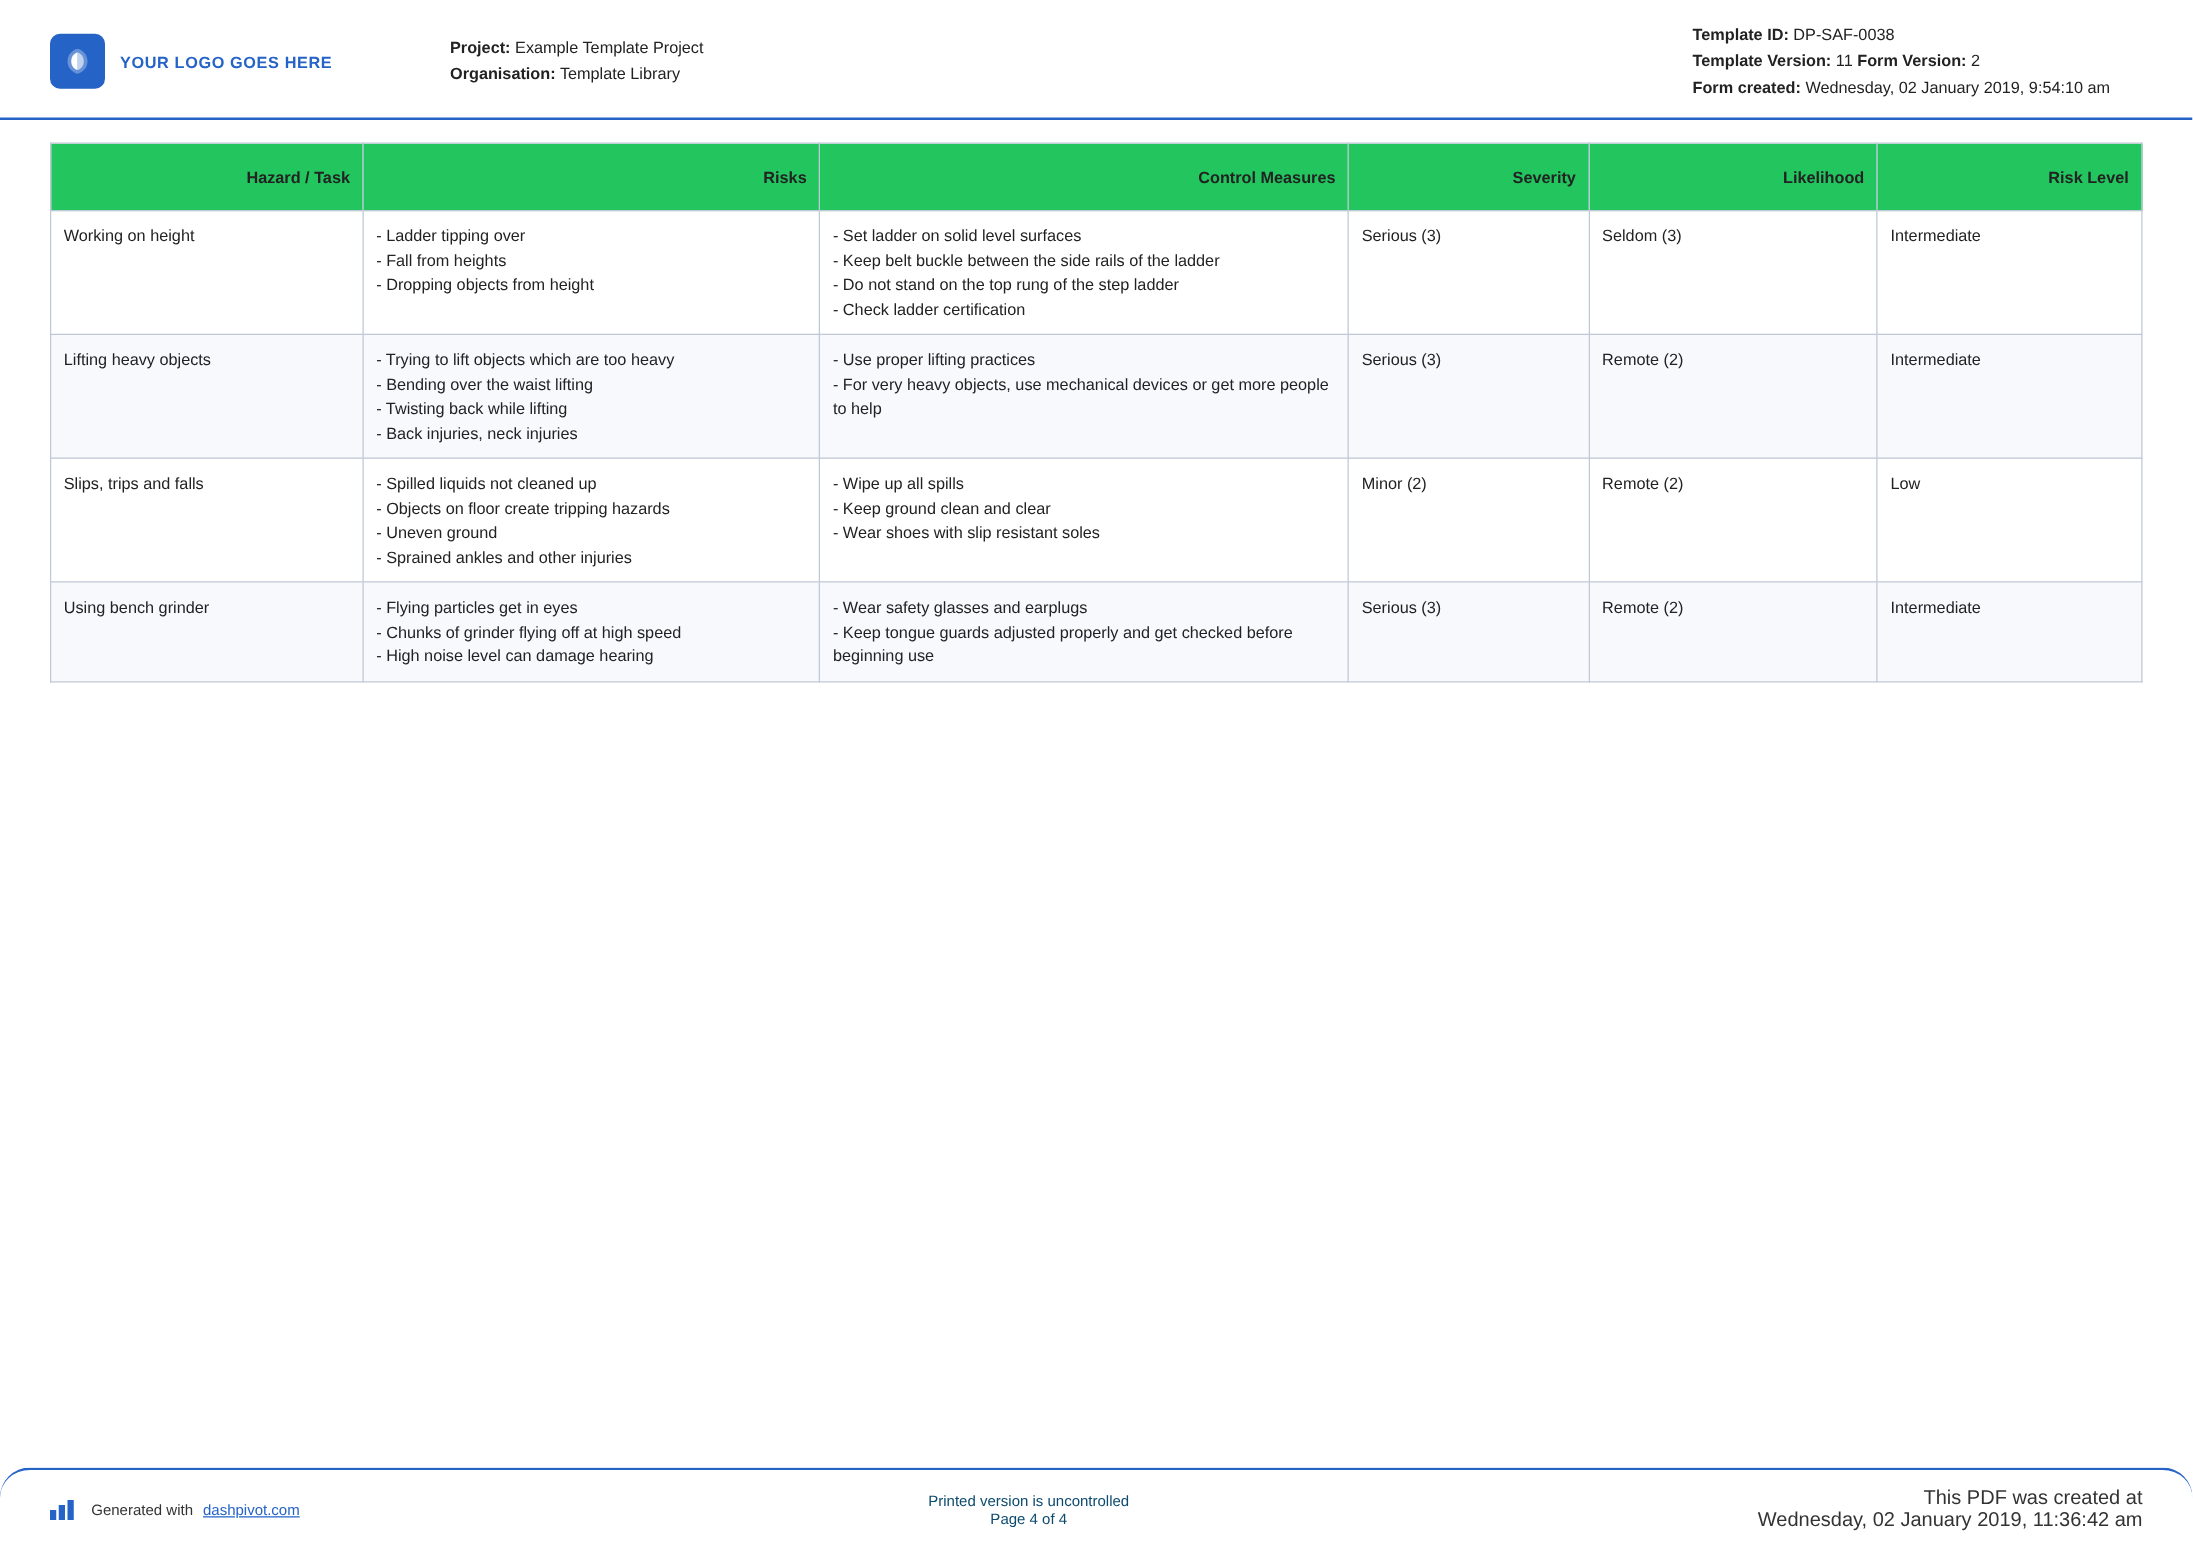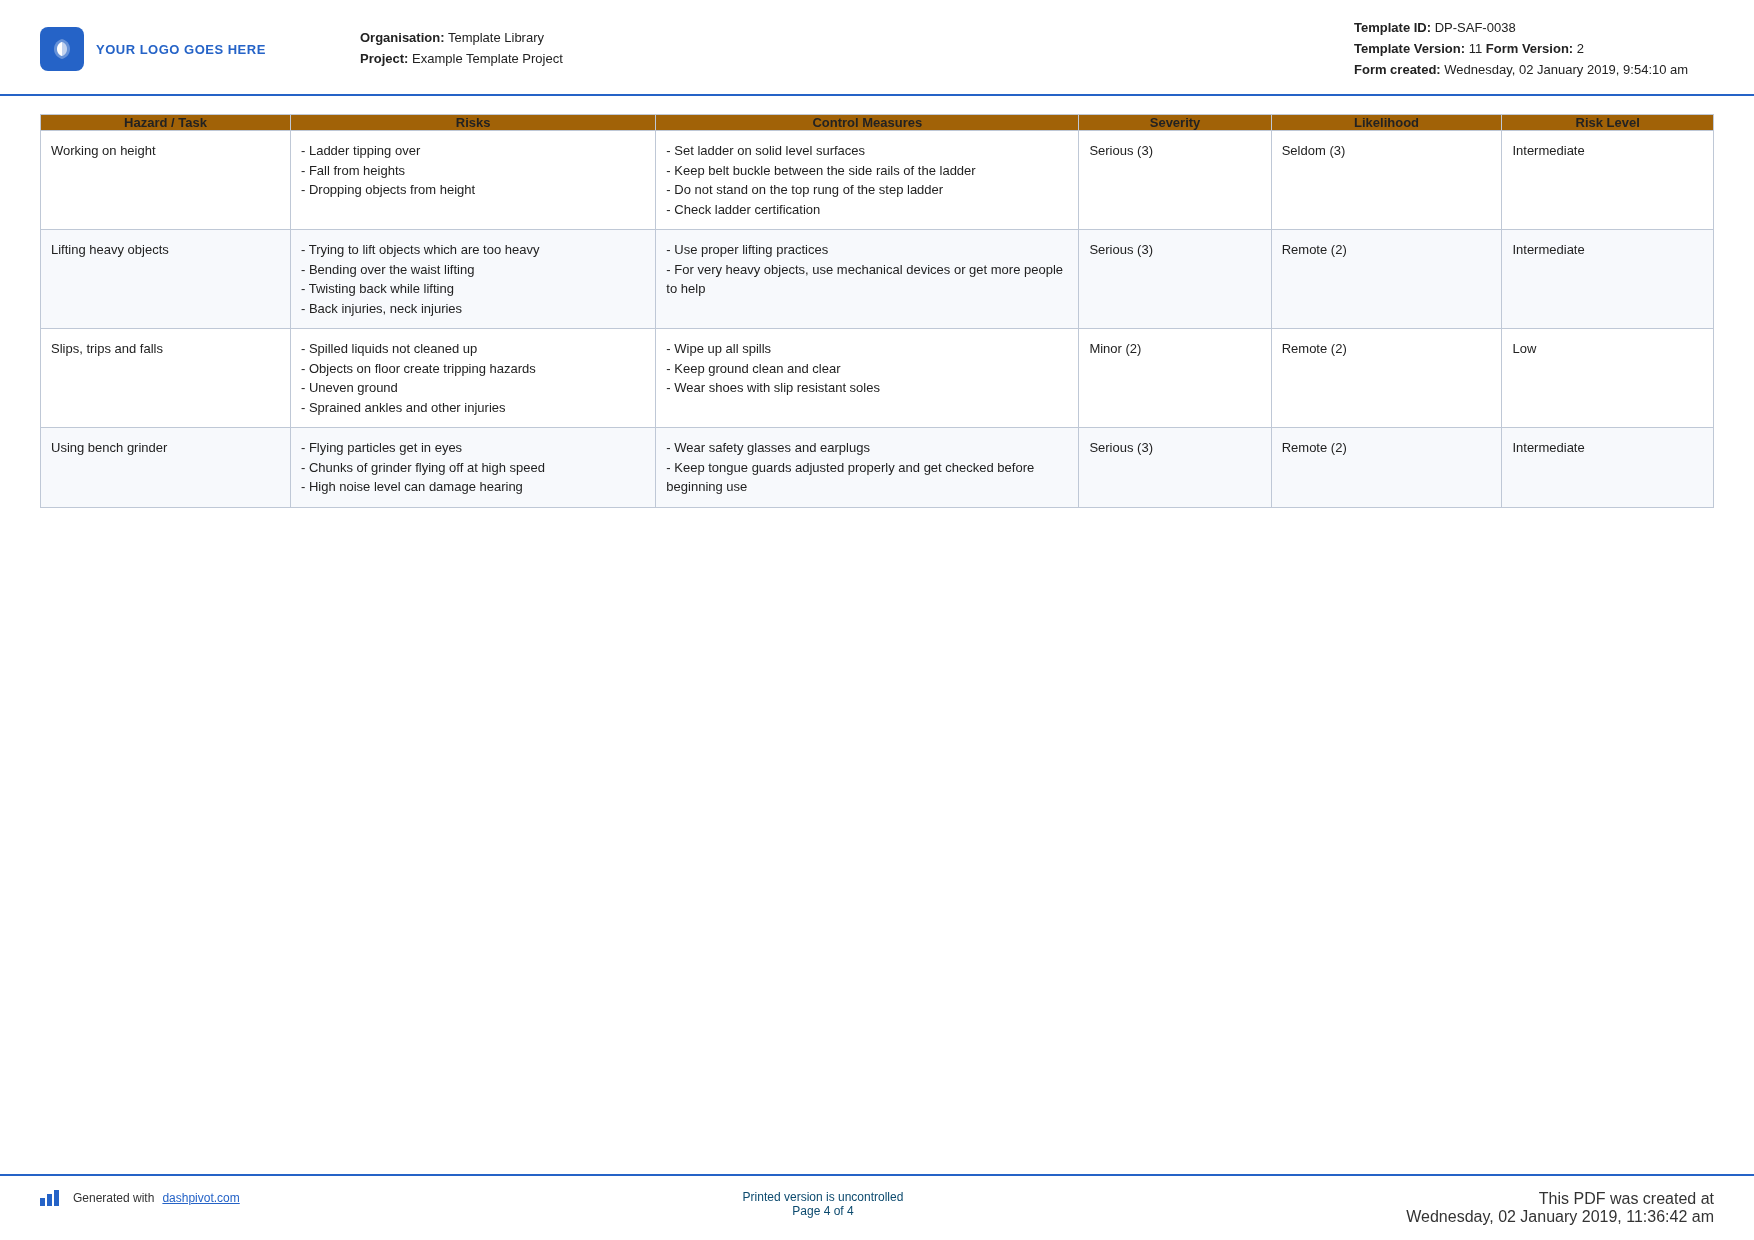--- a/index.html
+++ b/index.html
@@ -61,26 +61,26 @@
     .table-container {
       flex: 1;
       padding: 18px 40px 10px 40px;
     }
     table {
       width: 100%;
       border-collapse: collapse;
       table-layout: fixed;
     }
     thead tr th {
-      background: #a16207;
+      background: #22c55e;
       border: 1px solid #bfc8d6;
-      padding: 0 10px;
+      padding: 19px 10px;
       font-weight: bold;
       font-size: 13px;
-      text-align: center;
+      text-align: right;
       vertical-align: middle;
     }
     tbody tr td {
       border: 1px solid #bfc8d6;
       padding: 10px 10px;
       font-size: 13px;
       vertical-align: top;
       line-height: 1.5;
     }
     tbody tr:nth-child(odd) td { background: #fff; }
@@ -91,22 +91,23 @@
     col.col3 { width: 22%; }
     col.col4 { width: 10%; }
     col.col5 { width: 12%; }
     col.col6 { width: 11%; }
 
     
     .footer {
       border-top: 2.5px solid #2563c7;
       padding: 14px 40px;
       display: flex;
-      align-items: flex-start;
+      align-items: center;
       justify-content: space-between;
+      border-radius: 24px;
     }
     .footer-left {
       display: flex;
       align-items: center;
       gap: 8px;
       font-size: 12px;
       color: #333;
     }
     .footer-left a { color: #2563c7; text-decoration: underline; }
     .footer-bars {
@@ -132,22 +133,22 @@
       <svg viewBox="0 0 28 28" fill="none" xmlns="http://www.w3.org/2000/svg">
         <path d="M6 14 C6 8.5 10 5 14 4 C18 5 22 8.5 22 14 C22 19.5 18 23 14 24 C10 23 6 19.5 6 14Z" fill="white" opacity="0.3"></path>
         <path d="M9 14 C9 10 11.5 7.5 14 7 L14 21 C11.5 20.5 9 18 9 14Z" fill="white"></path>
         <path d="M14 7 C16.5 7.5 19 10 19 14 C19 18 16.5 20.5 14 21Z" fill="white" opacity="0.6"></path>
       </svg>
     </div>
     <span class="logo-text">YOUR LOGO GOES HERE</span>
   </div>
 
   <div class="header-middle">
+    <p><strong>Project:</strong> <span>Example Template Project</span></p>
     <p><strong>Organisation:</strong> <span>Template Library</span></p>
-    <p><strong>Project:</strong> <span>Example Template Project</span></p>
   </div>
 
   <div class="header-right">
     <p><strong>Template ID:</strong> <span>DP-SAF-0038</span></p>
     <p><strong>Template Version:</strong> <span>11</span> <strong>Form Version:</strong> <span>2</span></p>
     <p><strong>Form created:</strong> <span>Wednesday, 02 January 2019, 9:54:10 am</span></p>
   </div>
 </header>
 
 <div class="table-container">

